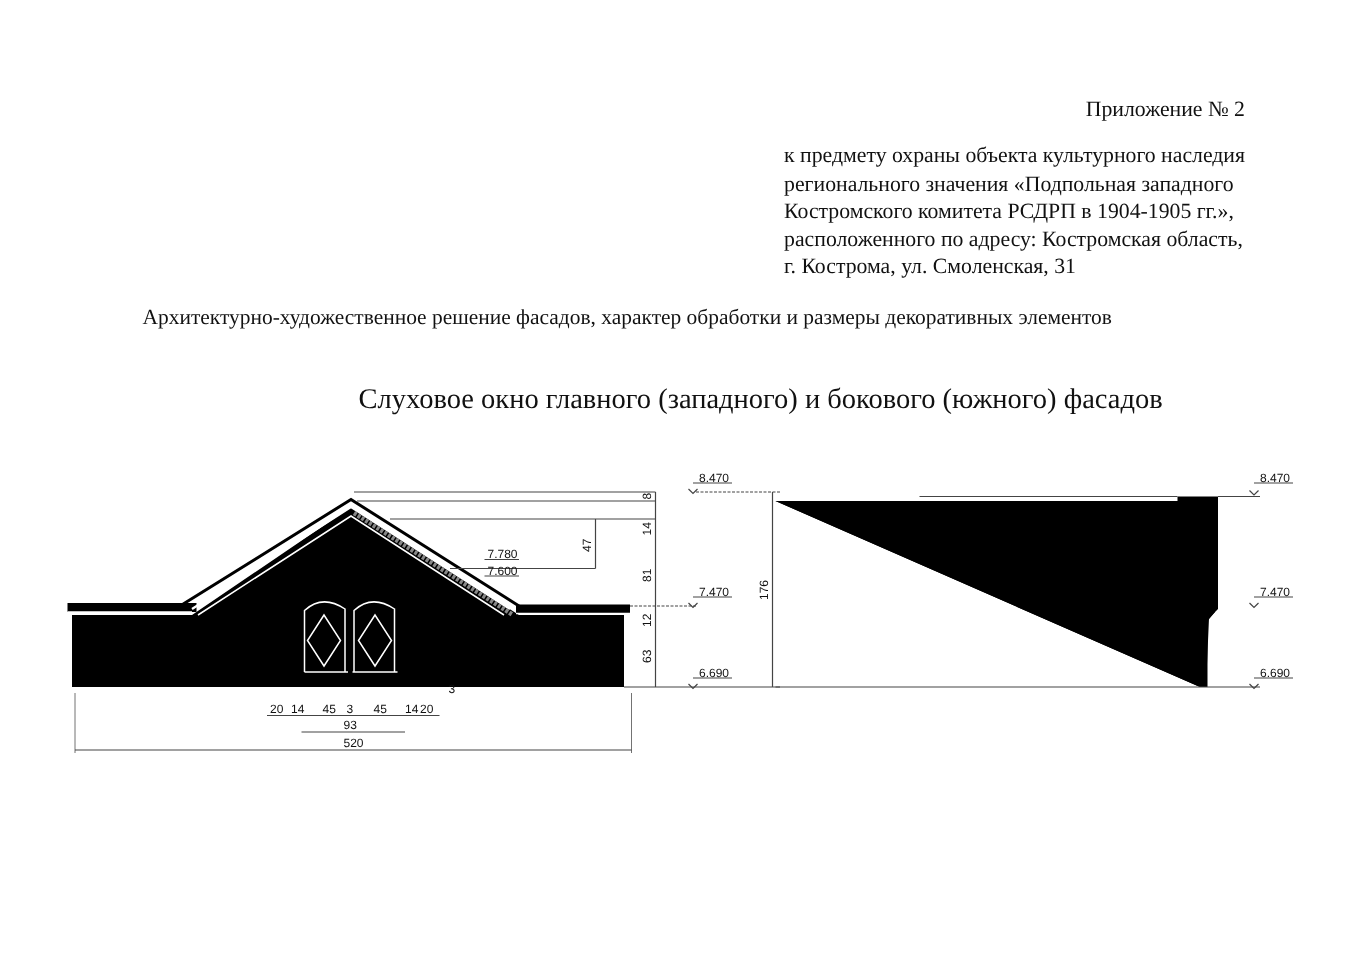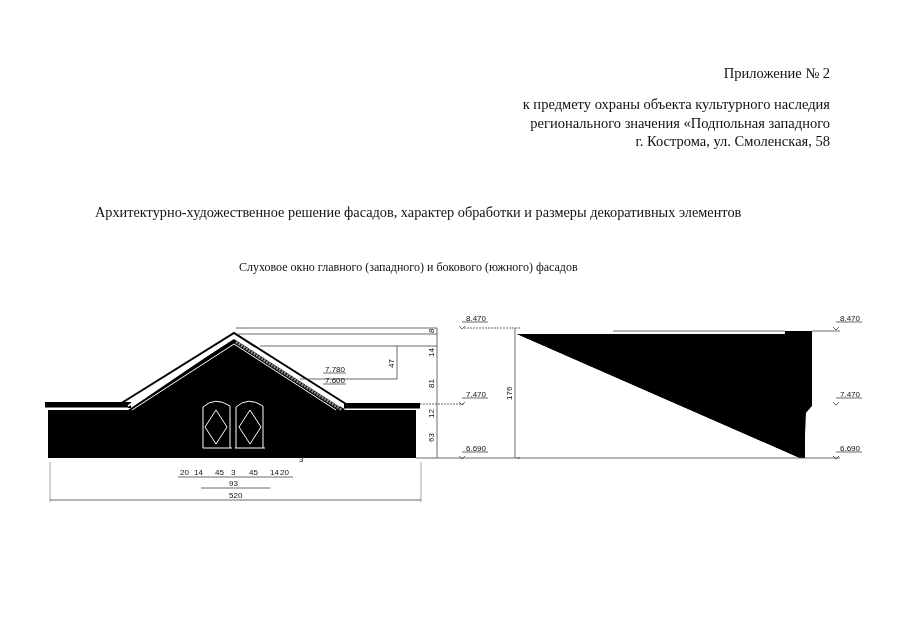--- a/index.html
+++ b/index.html
@@ -1,35 +1,37 @@
 <!DOCTYPE html>
 <html><head>
   <meta charset="utf-8">
   <style>
     html, body { margin: 0; padding: 0; background: #ffffff; }
     body { width: 905px; height: 640px; position: relative; overflow: hidden; font-family: "Liberation Serif", serif; color: #111; }
     .t { position: absolute; white-space: nowrap; font-size: 14.5px; line-height: 18px; }
-    .header-block { position: absolute; right: 75px; top: 95px; text-align: right; font-size: 14.5px; line-height: 18.5px; }
+    .header-block { position: absolute; right: 75px; top: 95px; text-align: left; font-size: 14.5px; line-height: 18.5px; }
     .header-block div { white-space: nowrap; }
     .drawing { position: absolute; left: 0; top: 0; }
     .dim { font-family: "Liberation Sans", sans-serif; font-size: 8px; fill: #111; }
   </style>
 </head>
 <body>
 
 <div class="t" style="right:75px; top:64px;">Приложение № 2</div>
 
 <div class="header-block">
   <div>к предмету охраны объекта культурного наследия</div>
   <div>регионального значения «Подпольная западного</div>
-  <div>г. Кострома, ул. Смоленская, 58</div>
+  <div>Костромского комитета РСДРП в 1904-1905 гг.»,</div>
+  <div>расположенного по адресу: Костромская область,</div>
+  <div>г. Кострома, ул. Смоленская, 31</div>
 </div>
 
 <div class="t" style="left:95px; top:203px; font-size:14.3px;">Архитектурно-художественное решение фасадов, характер обработки и размеры декоративных элементов</div>
-<div class="t" style="left:239px; top:258px; font-size:12px;">Слуховое окно главного (западного) и бокового (южного) фасадов</div>
+<div class="t" style="left:239px; top:258px; font-size:19px;">Слуховое окно главного (западного) и бокового (южного) фасадов</div>
 
 <svg class="drawing" width="905" height="640" viewBox="0 0 905 640">
 
   <g>
 
     <polygon points="48,410 128,410 234,338 346,410 416,410 416,458 48,458" fill="#000"></polygon>
 
     <rect x="45" y="402" width="86" height="6" fill="#000"></rect>
     <line x1="45" y1="408" x2="128" y2="408" stroke="#fff" stroke-width="1"></line>
 

